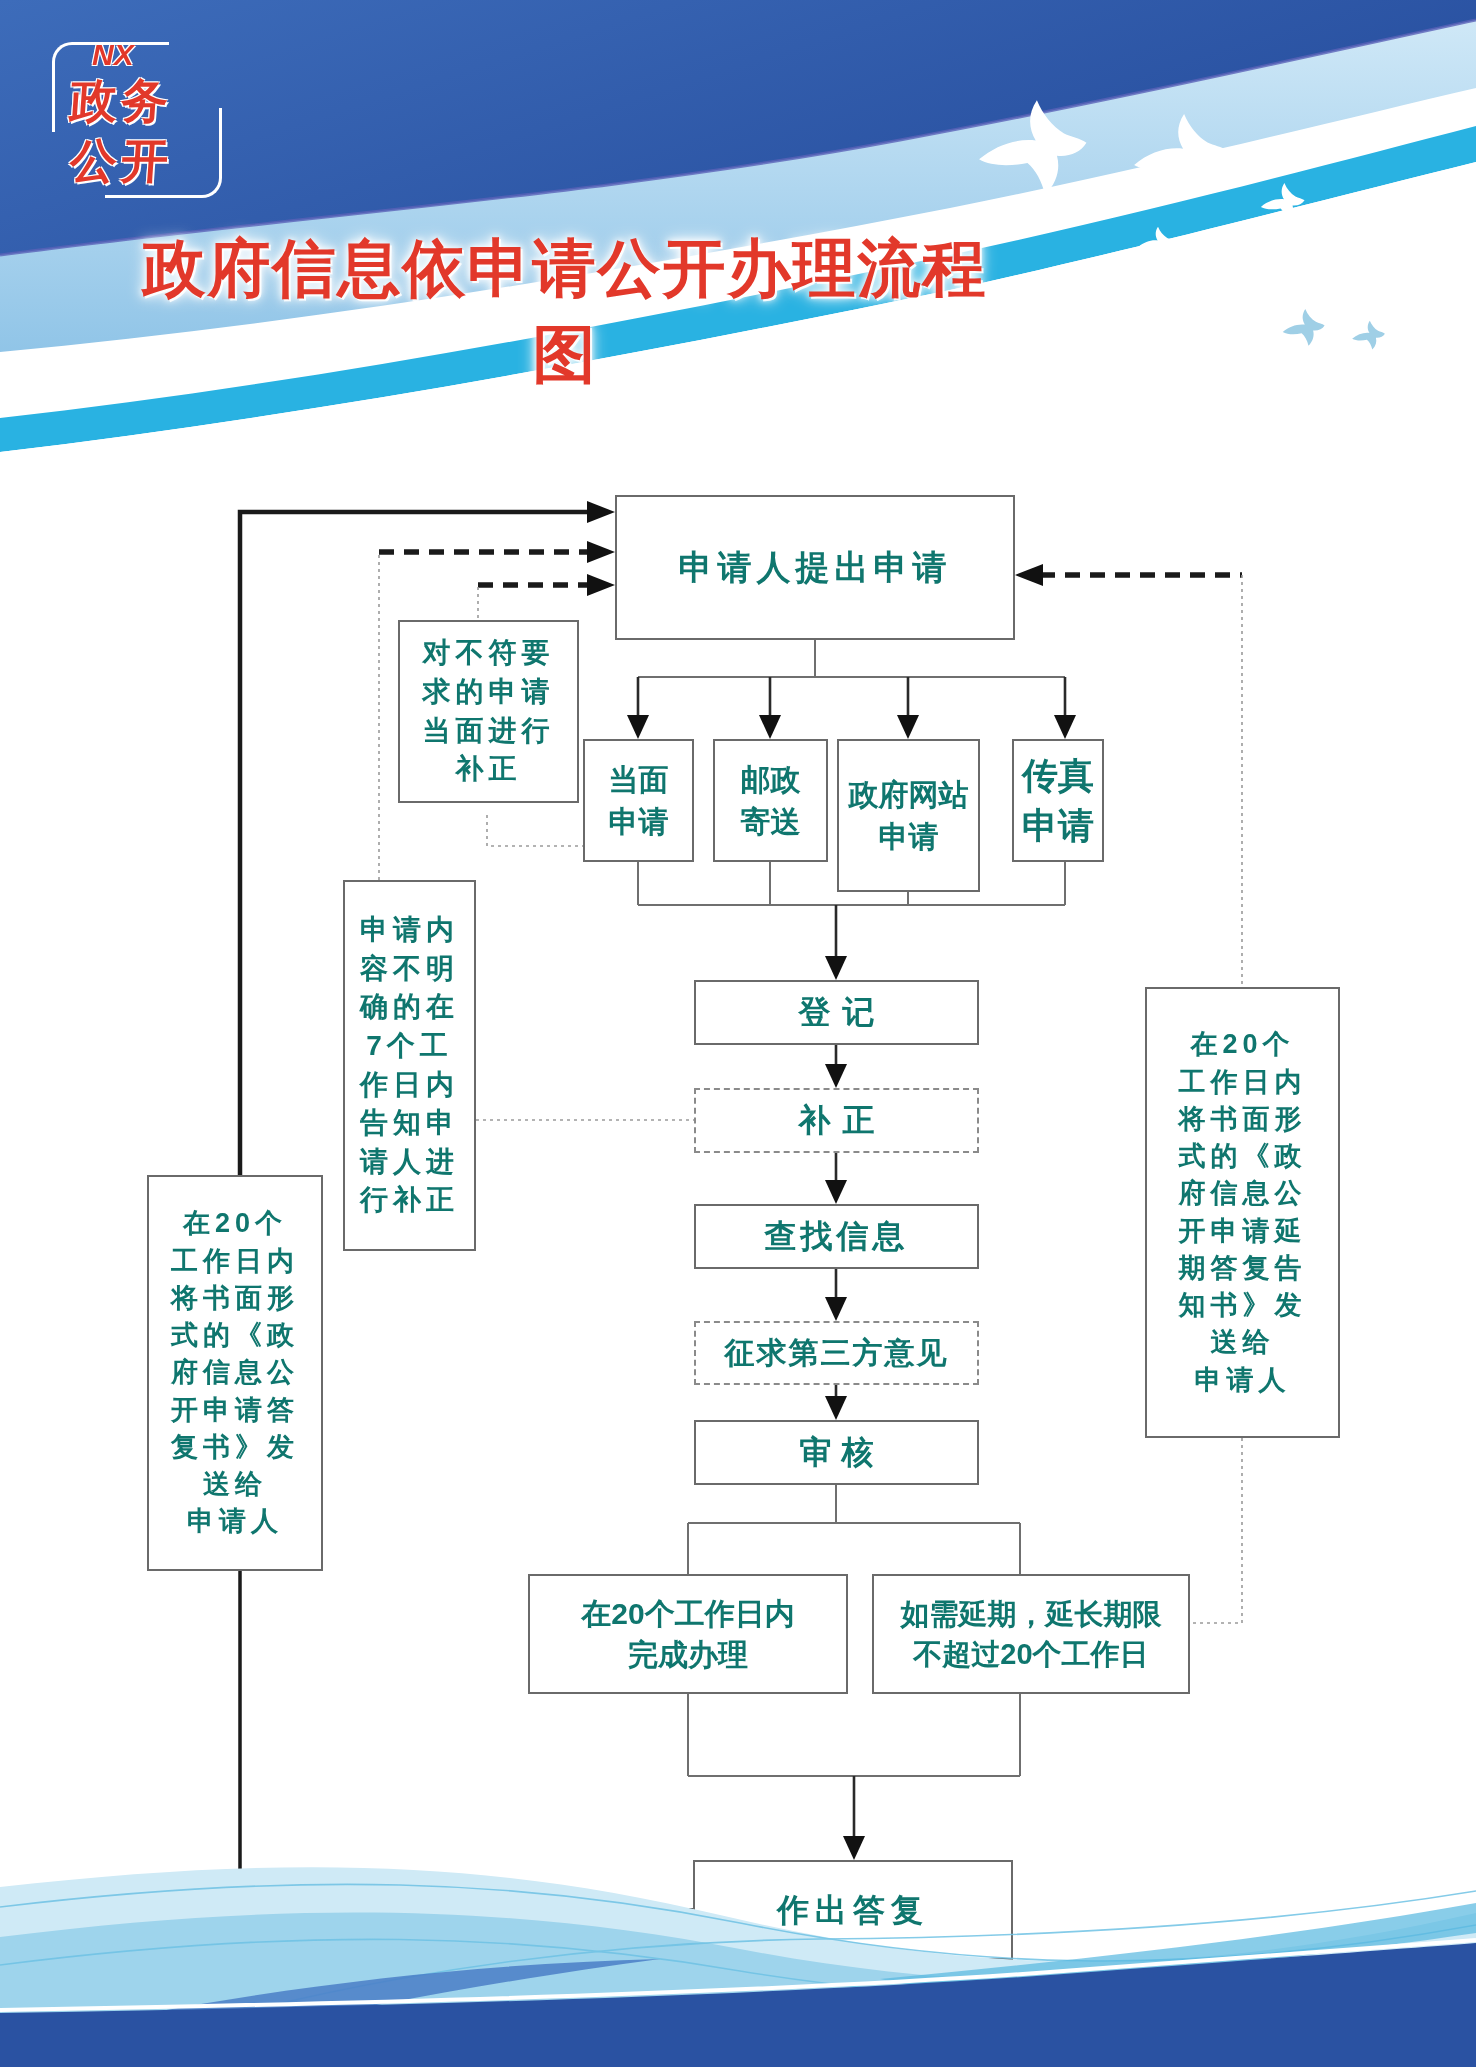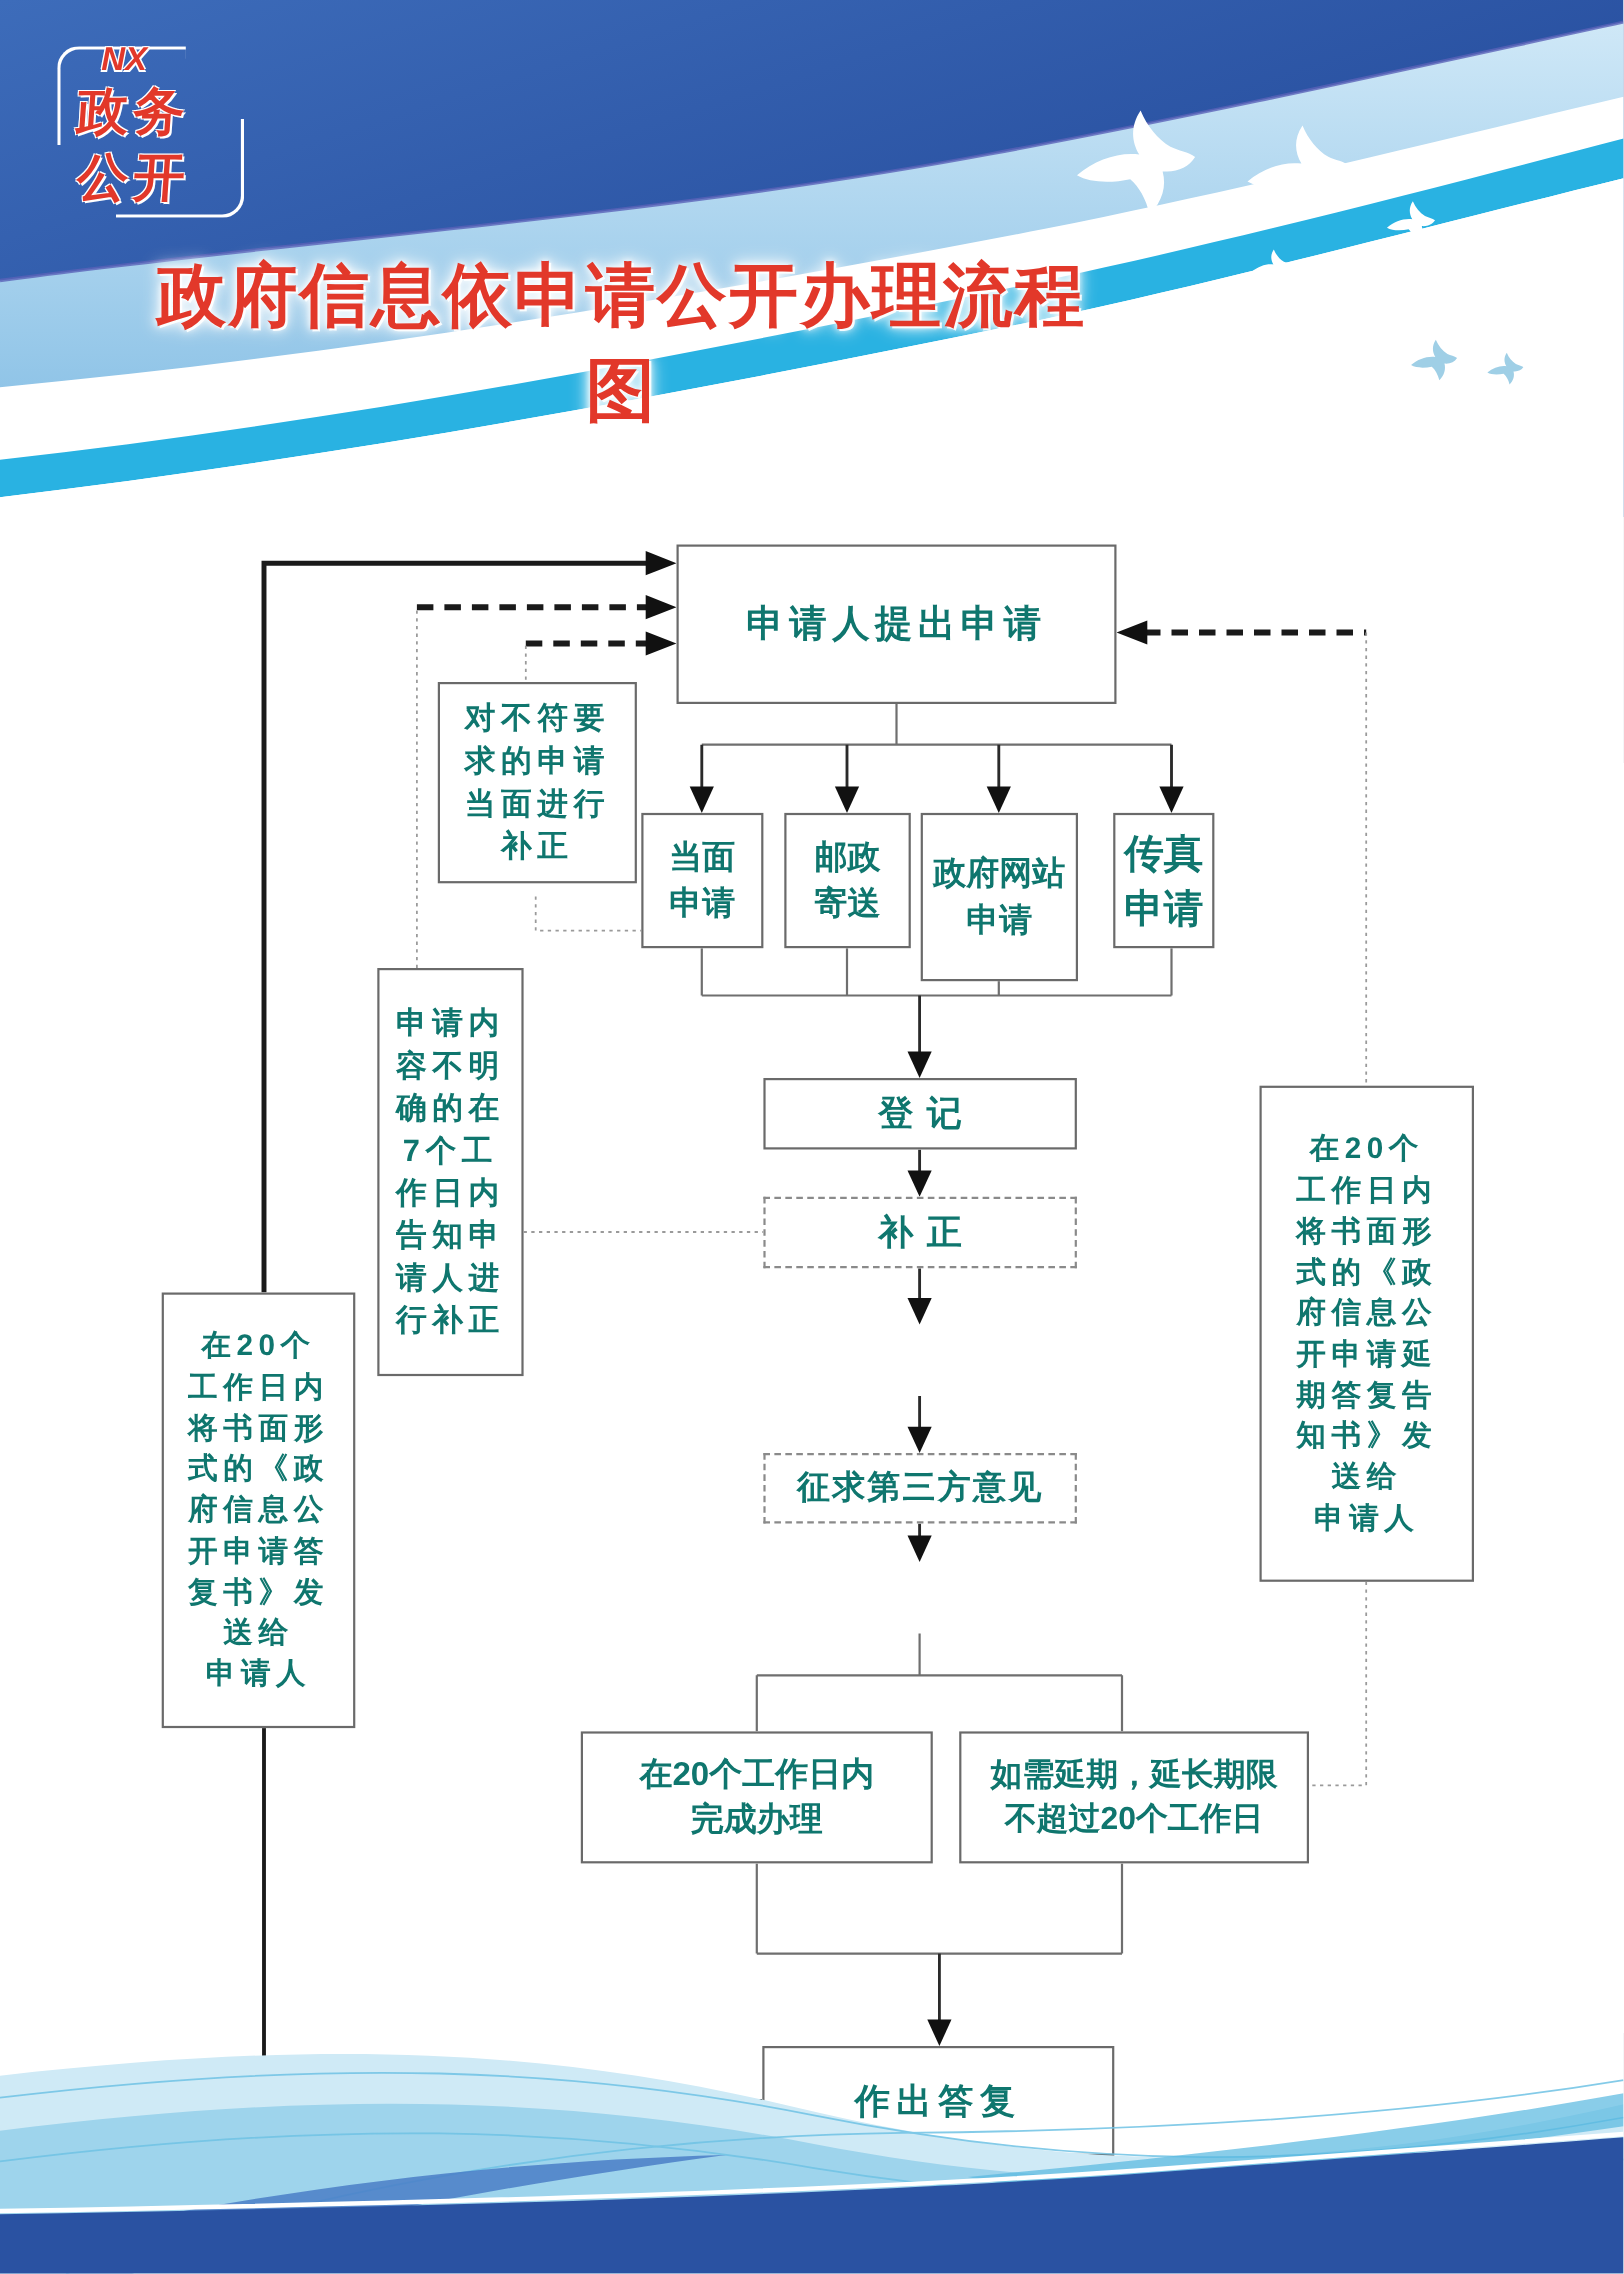--- a/index.html
+++ b/index.html
@@ -149,21 +149,23 @@
 申请</div>
   <div class="fbox" style="left:713px;top:739px;width:115px;height:123px;font-size:30px">邮政
 寄送</div>
   <div class="fbox" style="left:837px;top:739px;width:143px;height:153px;font-size:30px">政府网站
 申请</div>
   <div class="fbox" style="left:1012px;top:739px;width:92px;height:123px;font-size:36px">传真
 申请</div>
 
   <div class="fbox chain2" style="left:694px;top:980px;width:285px;height:65px;font-size:32px">登记</div>
   <div class="fbox chain2 dashed" style="left:694px;top:1088px;width:285px;height:65px;font-size:32px">补正</div>
+  <div class="fbox" style="left:694px;top:1204px;width:285px;height:65px;font-size:32px;letter-spacing:4px">查找信息</div>
   <div class="fbox dashed" style="left:694px;top:1321px;width:285px;height:64px;font-size:30px;letter-spacing:2px">征求第三方意见</div>
+  <div class="fbox" style="left:694px;top:1420px;width:285px;height:65px;font-size:32px;letter-spacing:10px;text-indent:10px">审核</div>
 
   <div class="fbox" style="left:528px;top:1574px;width:320px;height:120px;font-size:30px">在20个工作日内
 完成办理</div>
   <div class="fbox" style="left:872px;top:1574px;width:318px;height:120px;font-size:29px">如需延期，延长期限
 不超过20个工作日</div>
 
   <div class="fbox" style="left:693px;top:1860px;width:320px;height:100px;font-size:32px;letter-spacing:6px">作出答复</div>
 
   <div class="fbox narrow" style="left:398px;top:620px;width:181px;height:183px;font-size:28px">对不符要
 求的申请

